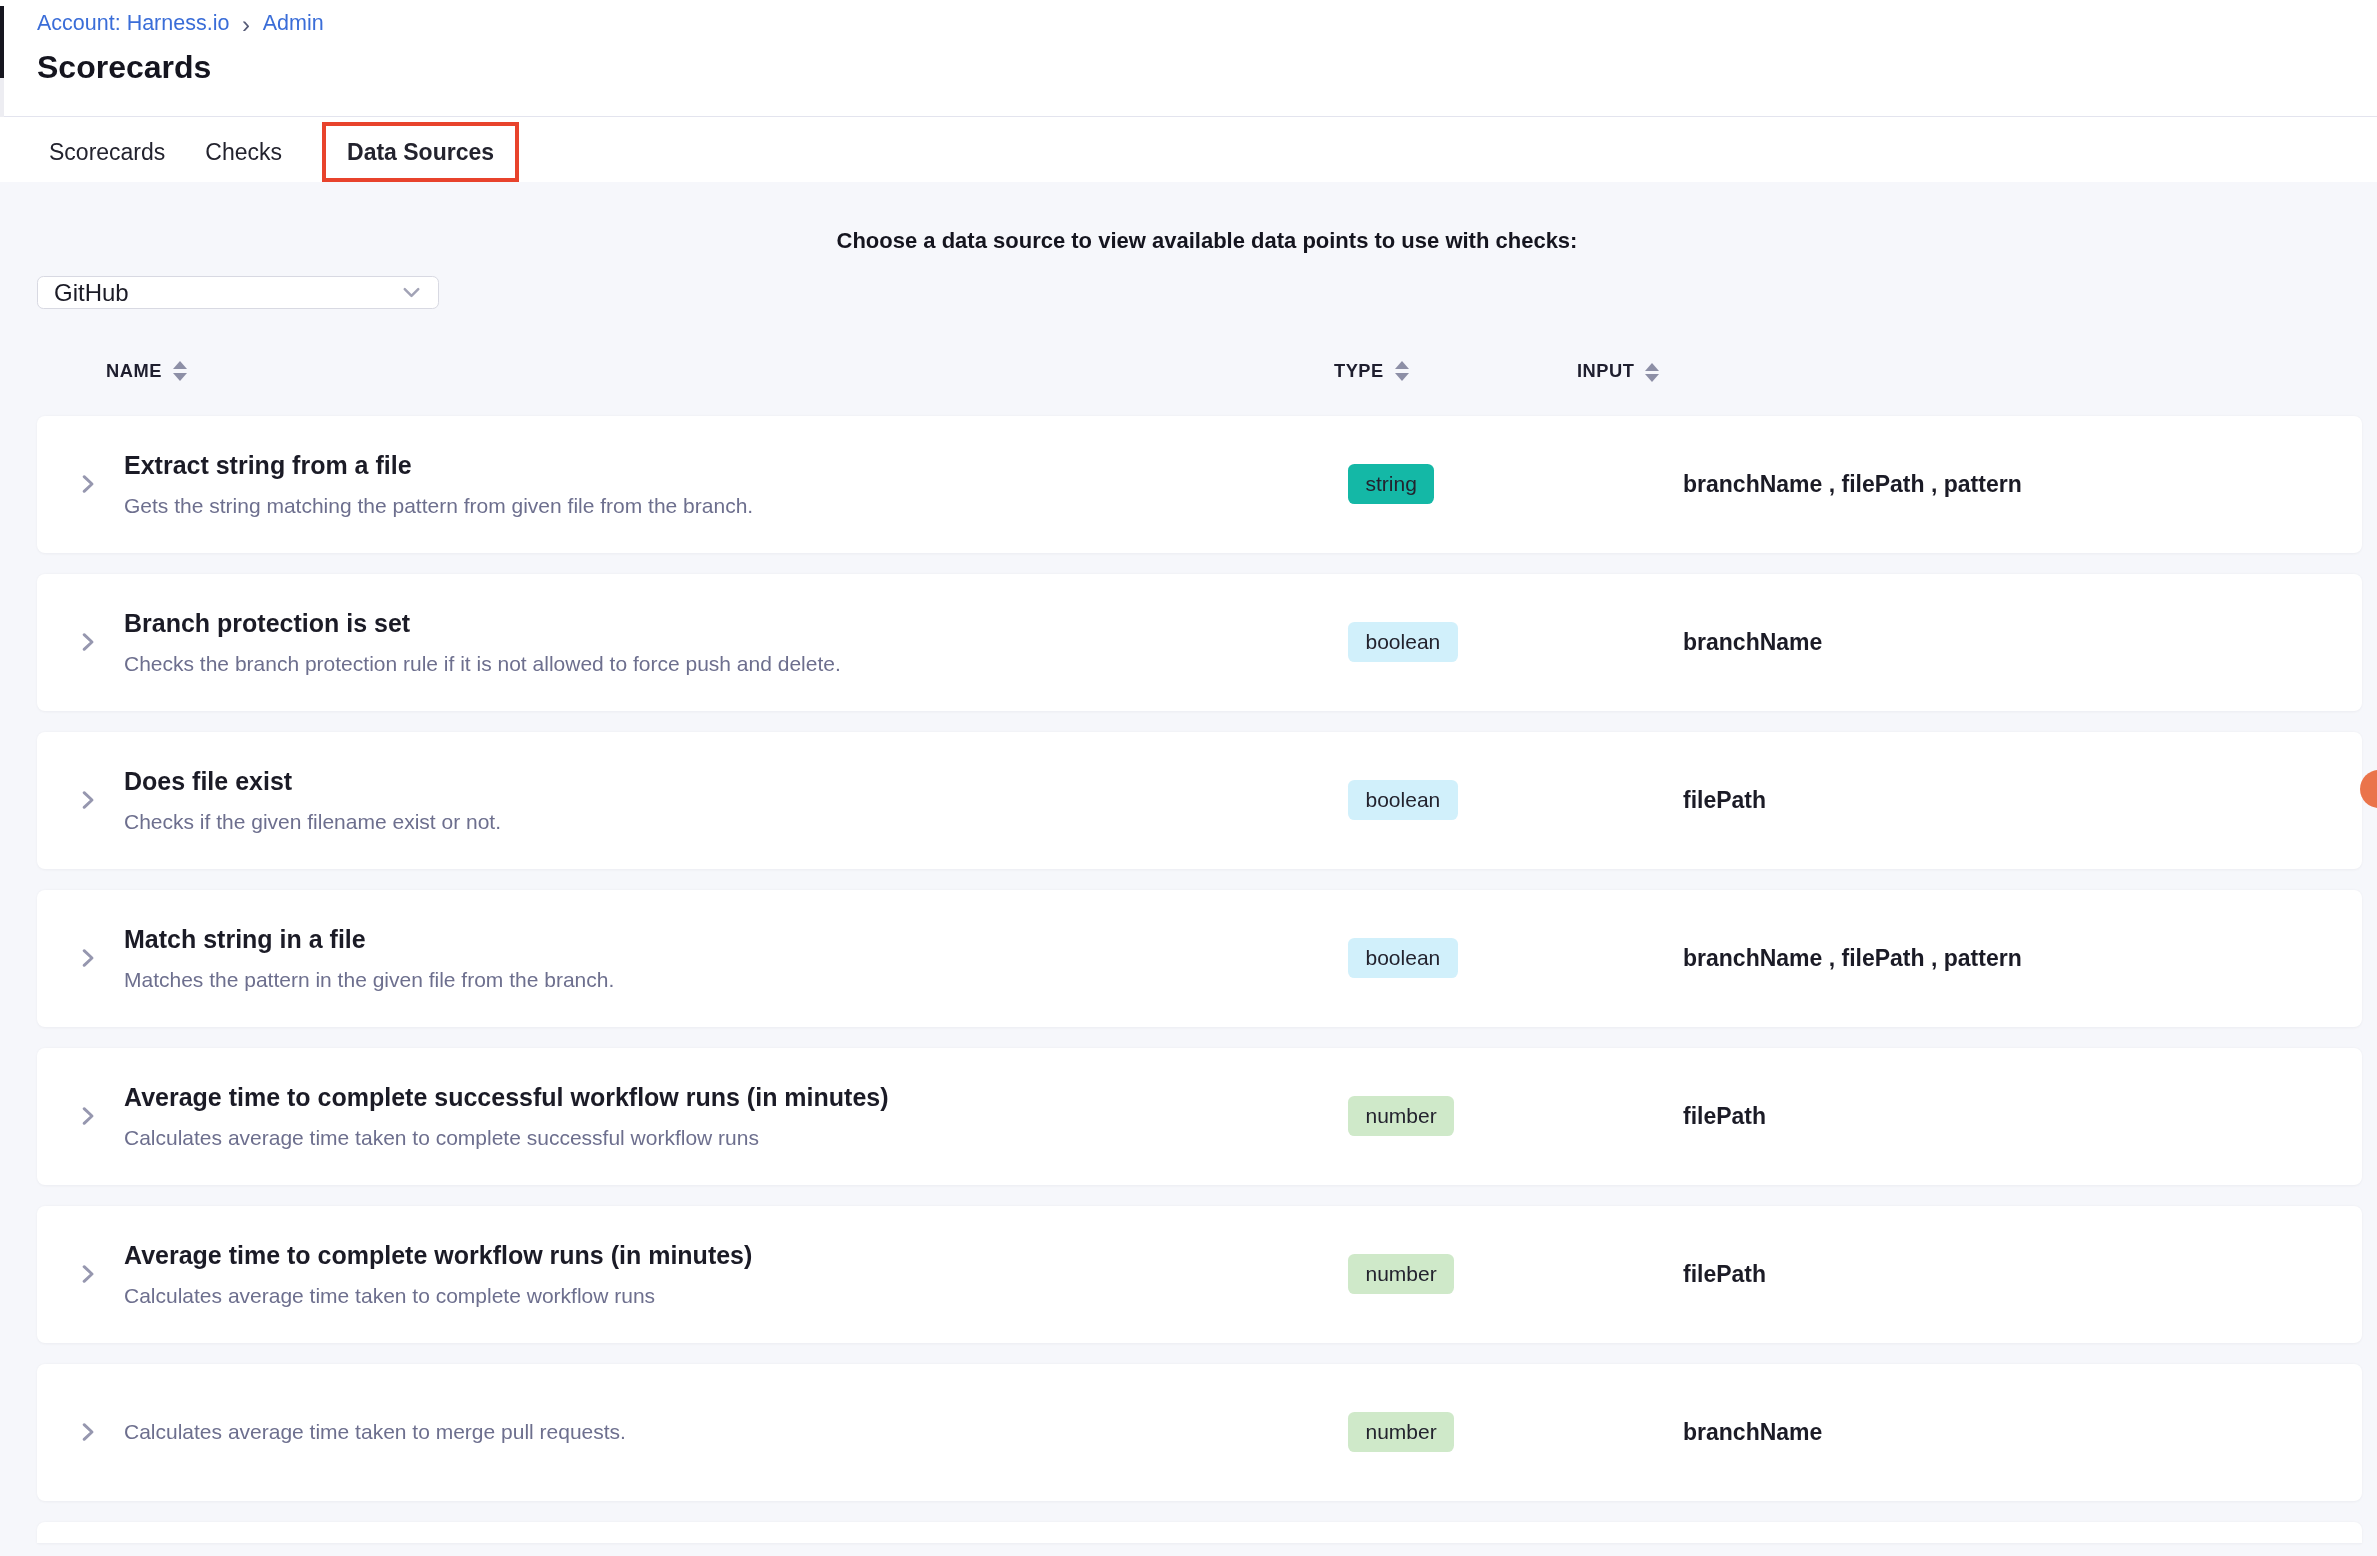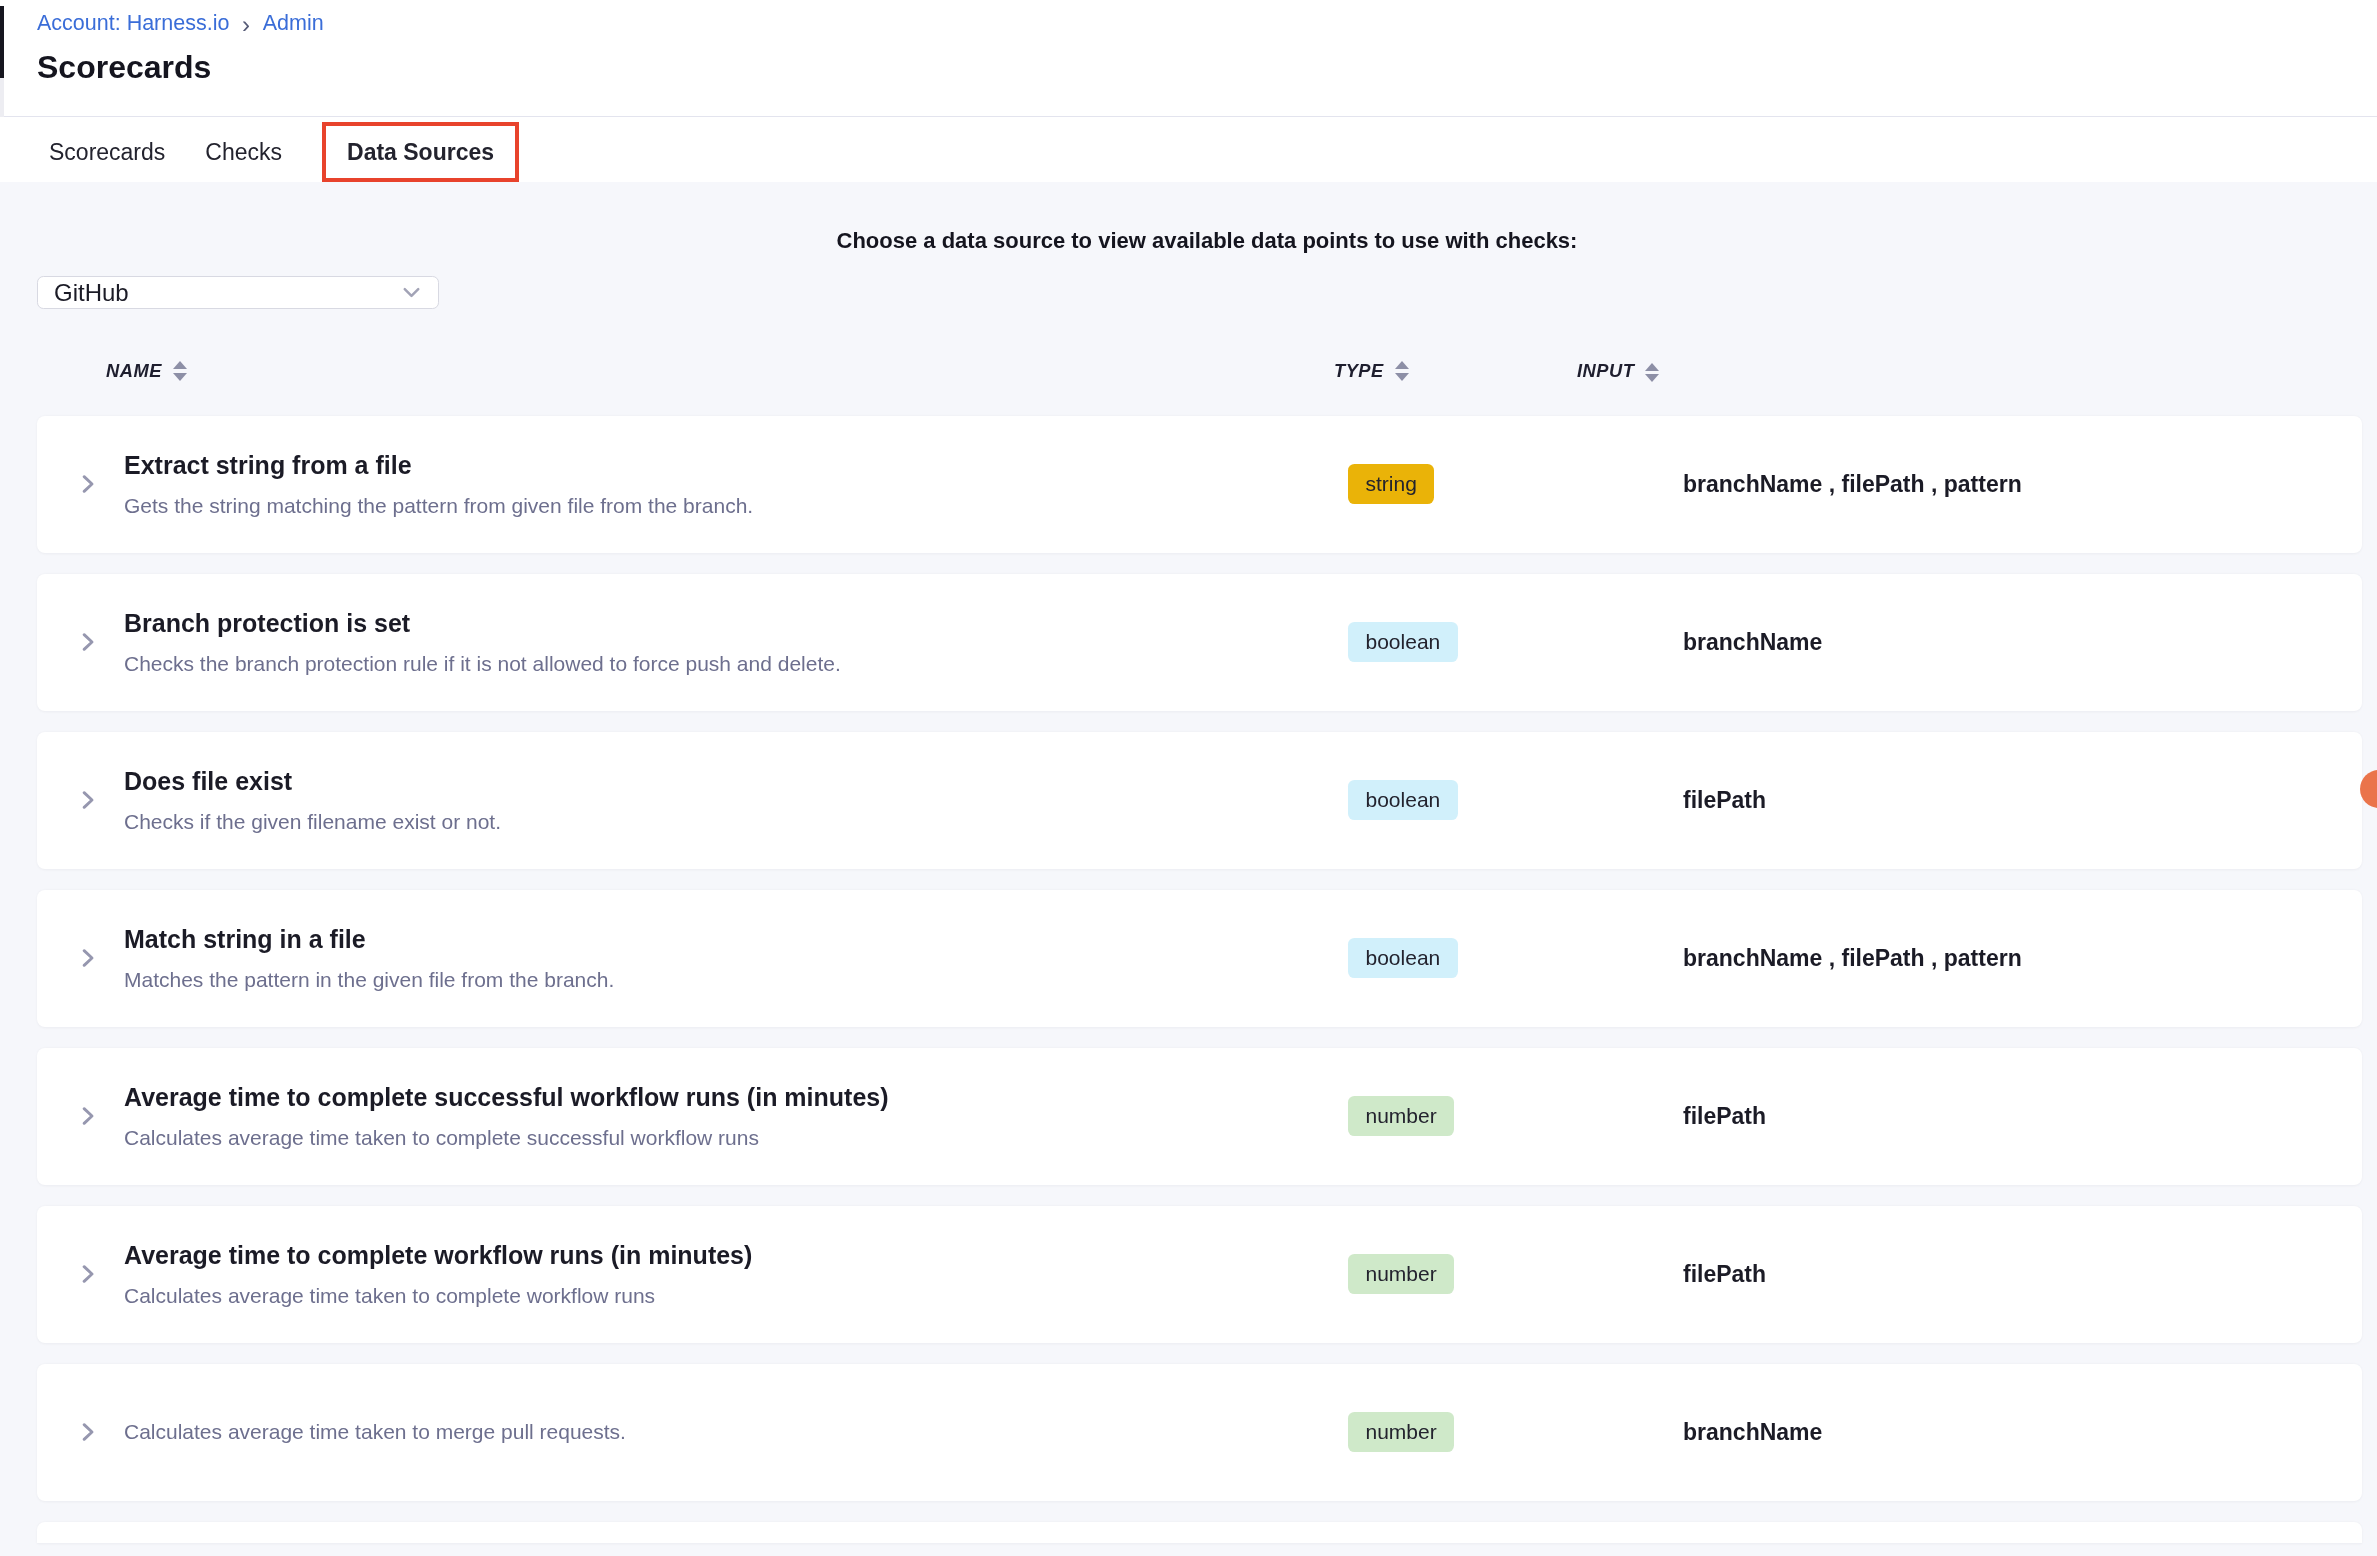--- a/index.html
+++ b/index.html
@@ -25,21 +25,21 @@
   
   .content { position:absolute; top:182px; left:0; right:0; bottom:0; background:#f6f7fb; padding:46px 0 0 37px; }
   .chooser-label { font-size:22px; font-weight:700; color:#15151f;text-align:center; }
   .dropdown { margin-top:22px; width:402px; height:33px; background:#fff; border:1.6px solid #d8d9e2; border-radius:6.4px;
     display:flex; align-items:center; justify-content:space-between; padding:0 12.7px 0 16px; cursor:pointer; }
   .dropdown-value { font-size:24px; color:#1b1b26; }
 
   
   .table-wrap { position:relative; margin-top:51px; }
   .thead { position:relative; height:38px; }
-  .th { position:absolute; top:0; display:flex; align-items:center; gap:11px; font-size:18.3px; font-weight:700; letter-spacing:0.5px; color:#1e1e2e; cursor:pointer;font-style:italic; }
+  .th { position:absolute; top:0; display:flex; align-items:center; gap:11px; font-size:18.3px; font-weight:700; letter-spacing:0.5px; color:#1e1e2e; cursor:pointer; }
   .th-name { left:69px; } .th-type { left:1297px; } .th-input { left:1540px;align-items:flex-end; }
   .sort-icon { display:flex; flex-direction:column; gap:3.2px; align-items:center; }
   .sort-icon .up { width:0; height:0; border-left:7.2px solid transparent; border-right:7.2px solid transparent; border-bottom:8.8px solid #8d8fa6; }
   .sort-icon .down { width:0; height:0; border-left:7.2px solid transparent; border-right:7.2px solid transparent; border-top:8.8px solid #8d8fa6; }
 
   .rows { margin-top:17.5px; width:2325px; }
   .row { position:relative; height:137px; background:#fff; border-radius:8px; margin-bottom:21px;
     box-shadow:0 0.8px 2.4px rgba(30,30,60,0.05); cursor:pointer; }
   .row--sliver { height:21px; border-radius:8px 8px 0 0; margin-bottom:0; cursor:default; }
   .row-chevron { position:absolute; left:37px; top:50%; transform:translateY(-50%); display:flex; }
@@ -121,21 +121,21 @@
   <div class="row">
     <span class="row-chevron">
       <svg width="27" height="27" viewBox="0 0 24 24">
                 <path d="M9 5.5l7 6.5-7 6.5" fill="none" stroke="#9697af" stroke-width="2.6" stroke-linecap="round" stroke-linejoin="round"></path>
               </svg>
     </span>
     <span class="row-text">
       <span class="row-title">Extract string from a file</span>
       <span class="row-desc">Gets the string matching the pattern from given file from the branch.</span>
     </span>
-    <span class="row-badge" style="background: #eab308;">string</span>
+    <span class="row-badge" style="background: #14b8a6;">string</span>
     <span class="row-input">branchName , filePath , pattern</span>
   </div>
 
   <div class="row">
     <span class="row-chevron">
       <svg width="27" height="27" viewBox="0 0 24 24">
                 <path d="M9 5.5l7 6.5-7 6.5" fill="none" stroke="#9697af" stroke-width="2.6" stroke-linecap="round" stroke-linejoin="round"></path>
               </svg>
     </span>
     <span class="row-text">

